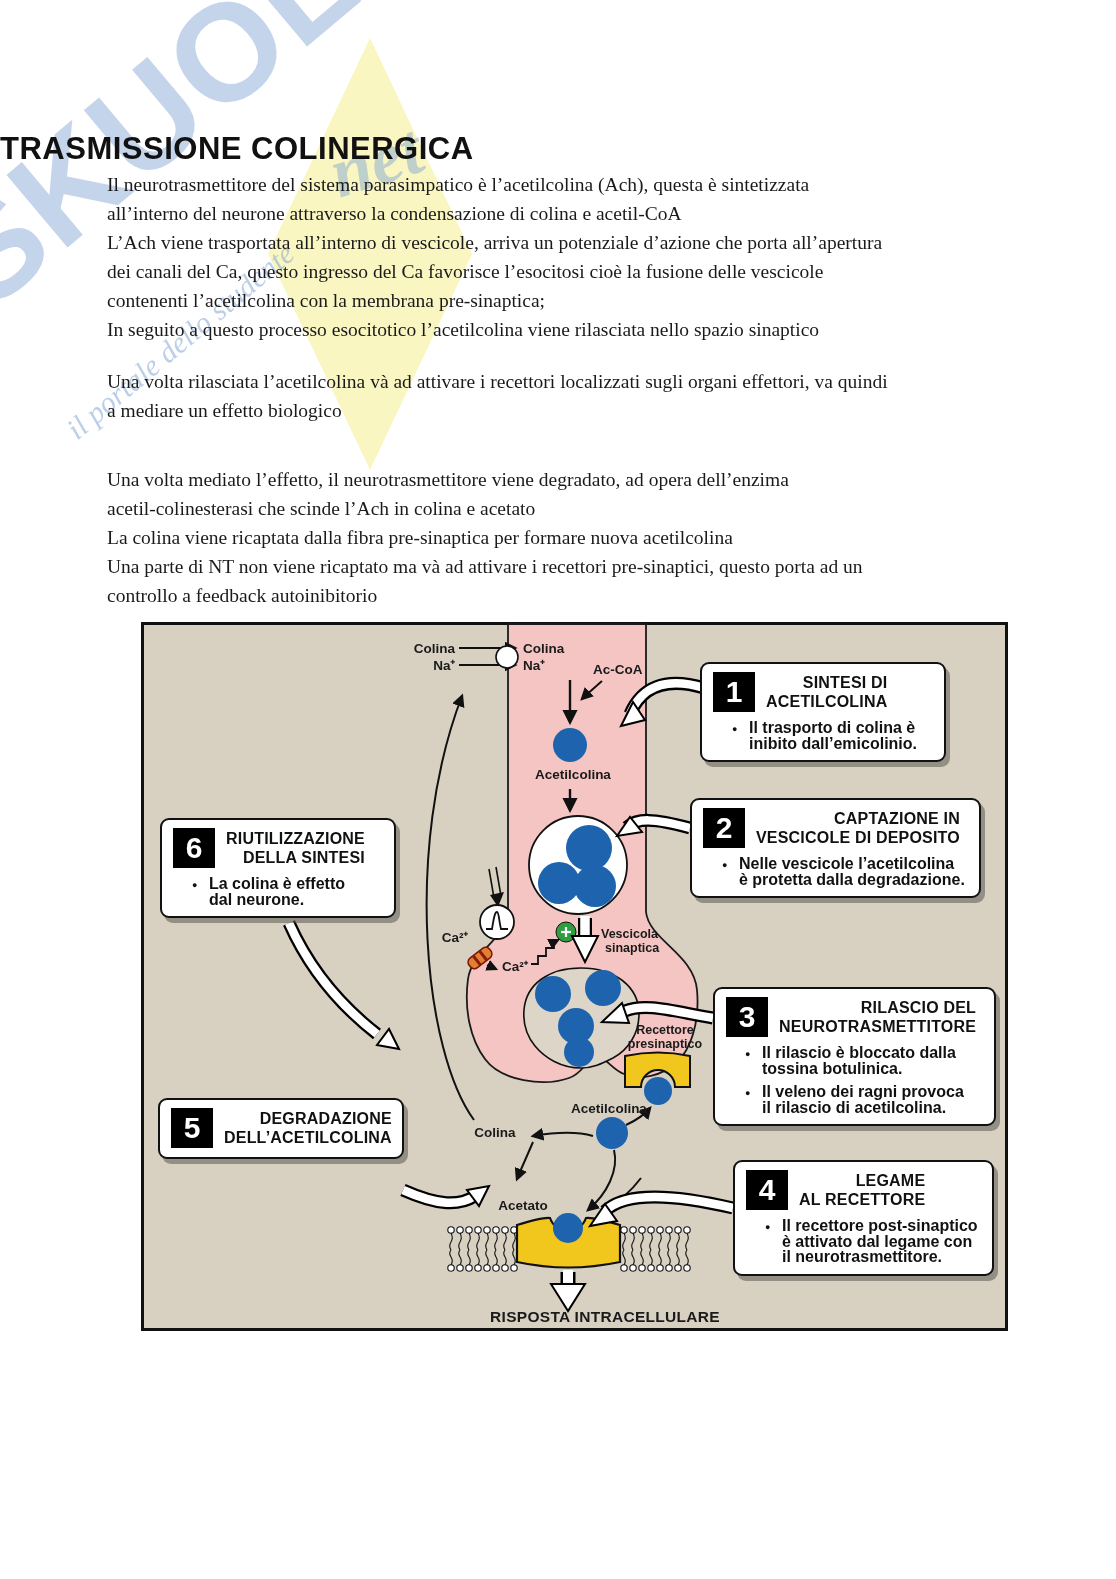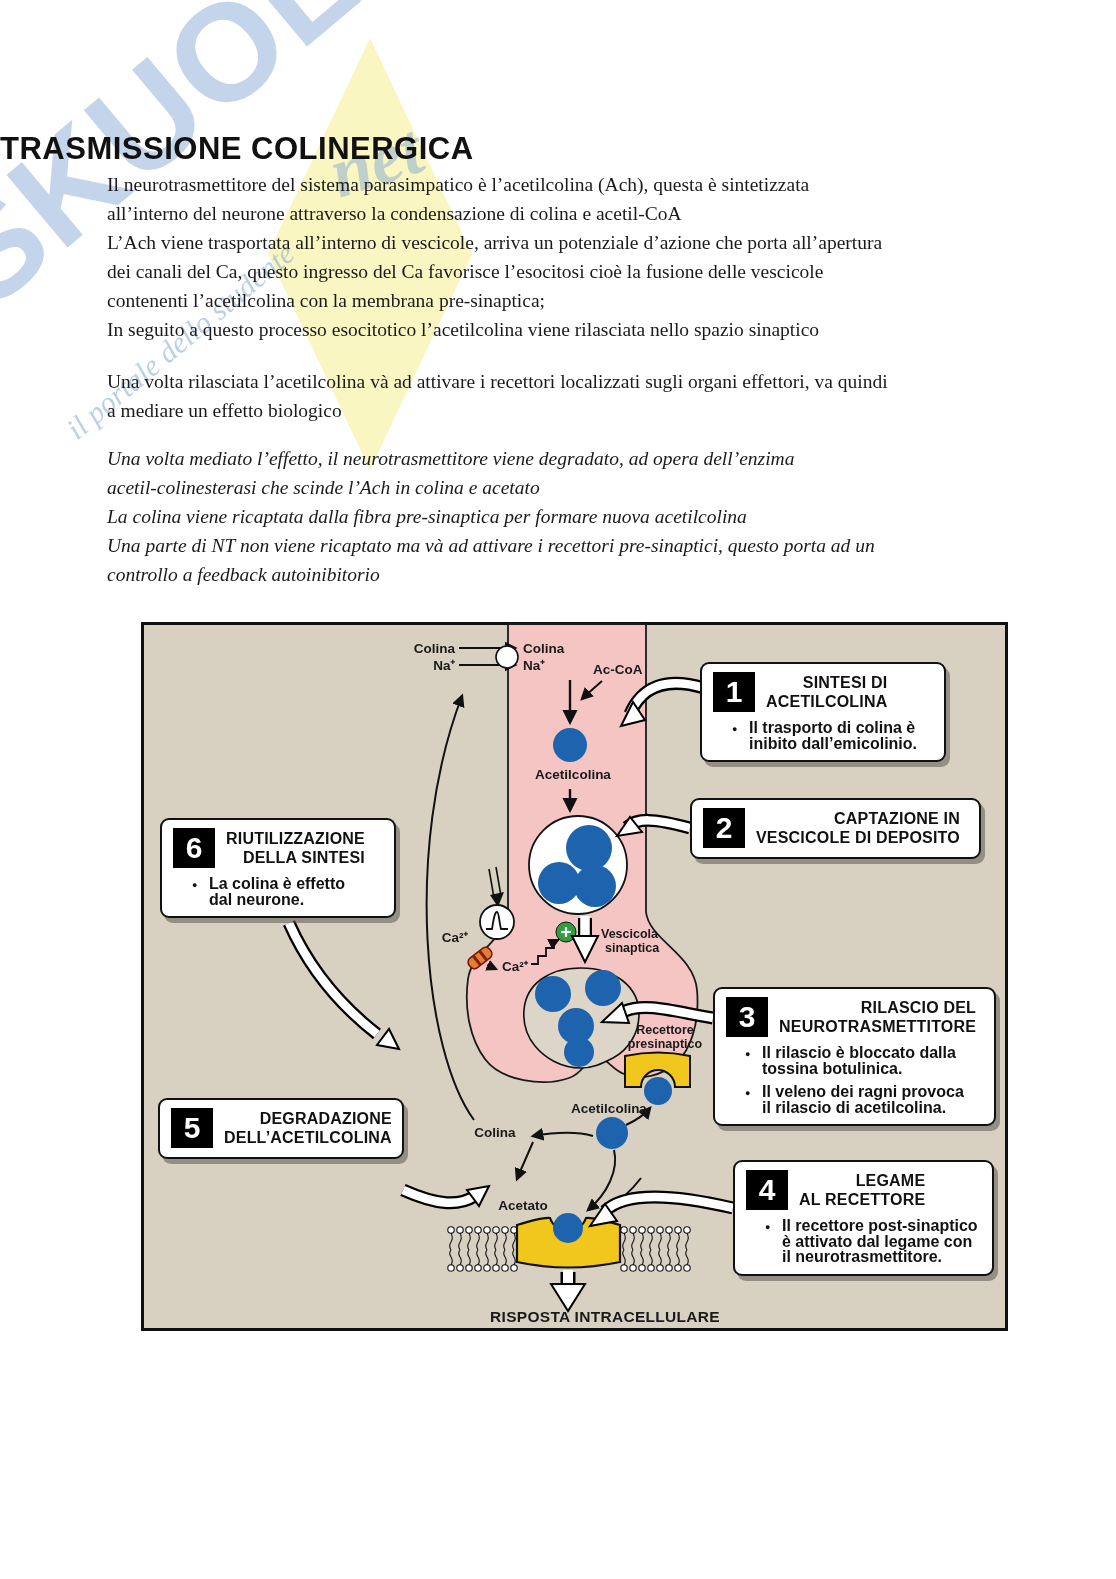--- a/index.html
+++ b/index.html
@@ -35,21 +35,21 @@
     position:absolute;left:0;top:131px;width:1116px;margin:0;text-align:left;
     font-family:"Liberation Sans",sans-serif;font-weight:bold;font-size:31px;
     color:#111;letter-spacing:.5px;
   }
   .body-par{
     position:absolute;left:107px;width:912px;margin:0;
     font-size:19.5px;line-height:29px;white-space:pre-line;
   }
   #par-1{top:159px;margin-top:11px;}
   #par-2{top:367px;}
-  #par-3{top:444px;font-style:italic;}
+  #par-3{top:465px;}
   
   #diagram{
     position:absolute;left:141px;top:622px;width:789px;height:709px;z-index:1;
   }
   #diagram svg{position:absolute;left:0;top:0;}
   #diagram svg text{
     font-family:"Liberation Sans",sans-serif;font-weight:bold;fill:#1a1a1a;
   }
   .lbl{font-size:13.5px;}
   .lbl-sm{font-size:12.5px;}
@@ -269,20 +269,22 @@
       <div class="bullet">Il trasporto di colina è
 inibito dall’emicolinio.</div>
     </div>
 
     <div class="callout" id="box-2">
       <div class="row">
         <div class="num">2</div>
         <div class="btitle">CAPTAZIONE IN
 VESCICOLE DI DEPOSITO</div>
       </div>
+      <div class="bullet">Nelle vescicole l’acetilcolina
+è protetta dalla degradazione.</div>
     </div>
 
     <div class="callout" id="box-3">
       <div class="row">
         <div class="num">3</div>
         <div class="btitle">RILASCIO DEL
 NEUROTRASMETTITORE</div>
       </div>
       <div class="bullet">Il rilascio è bloccato dalla
 tossina botulinica.</div>

